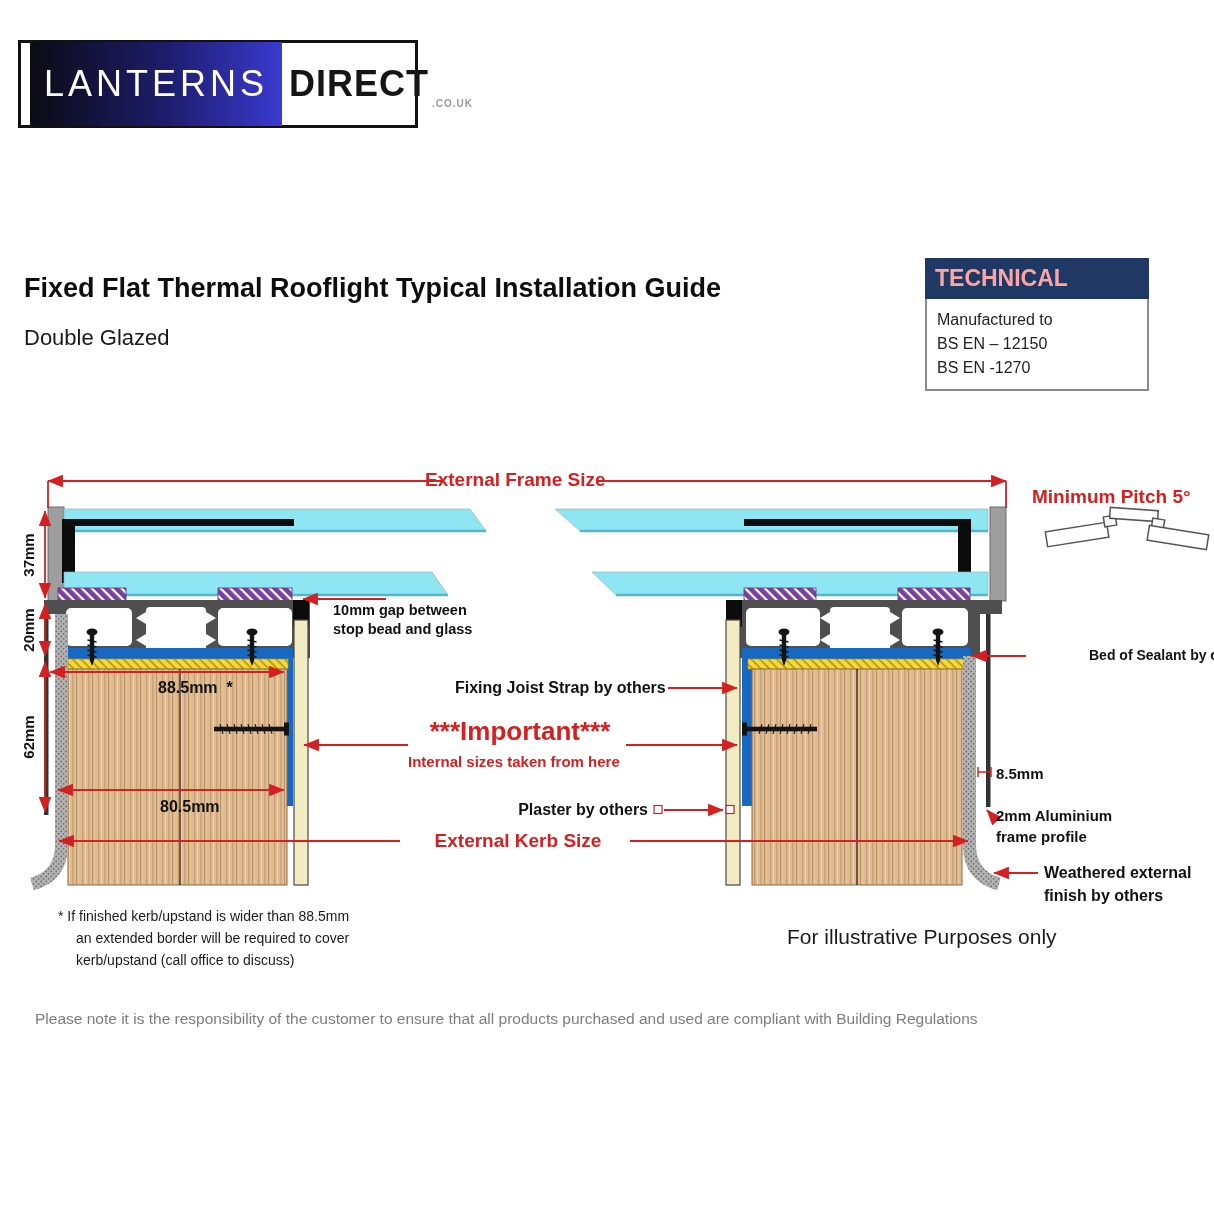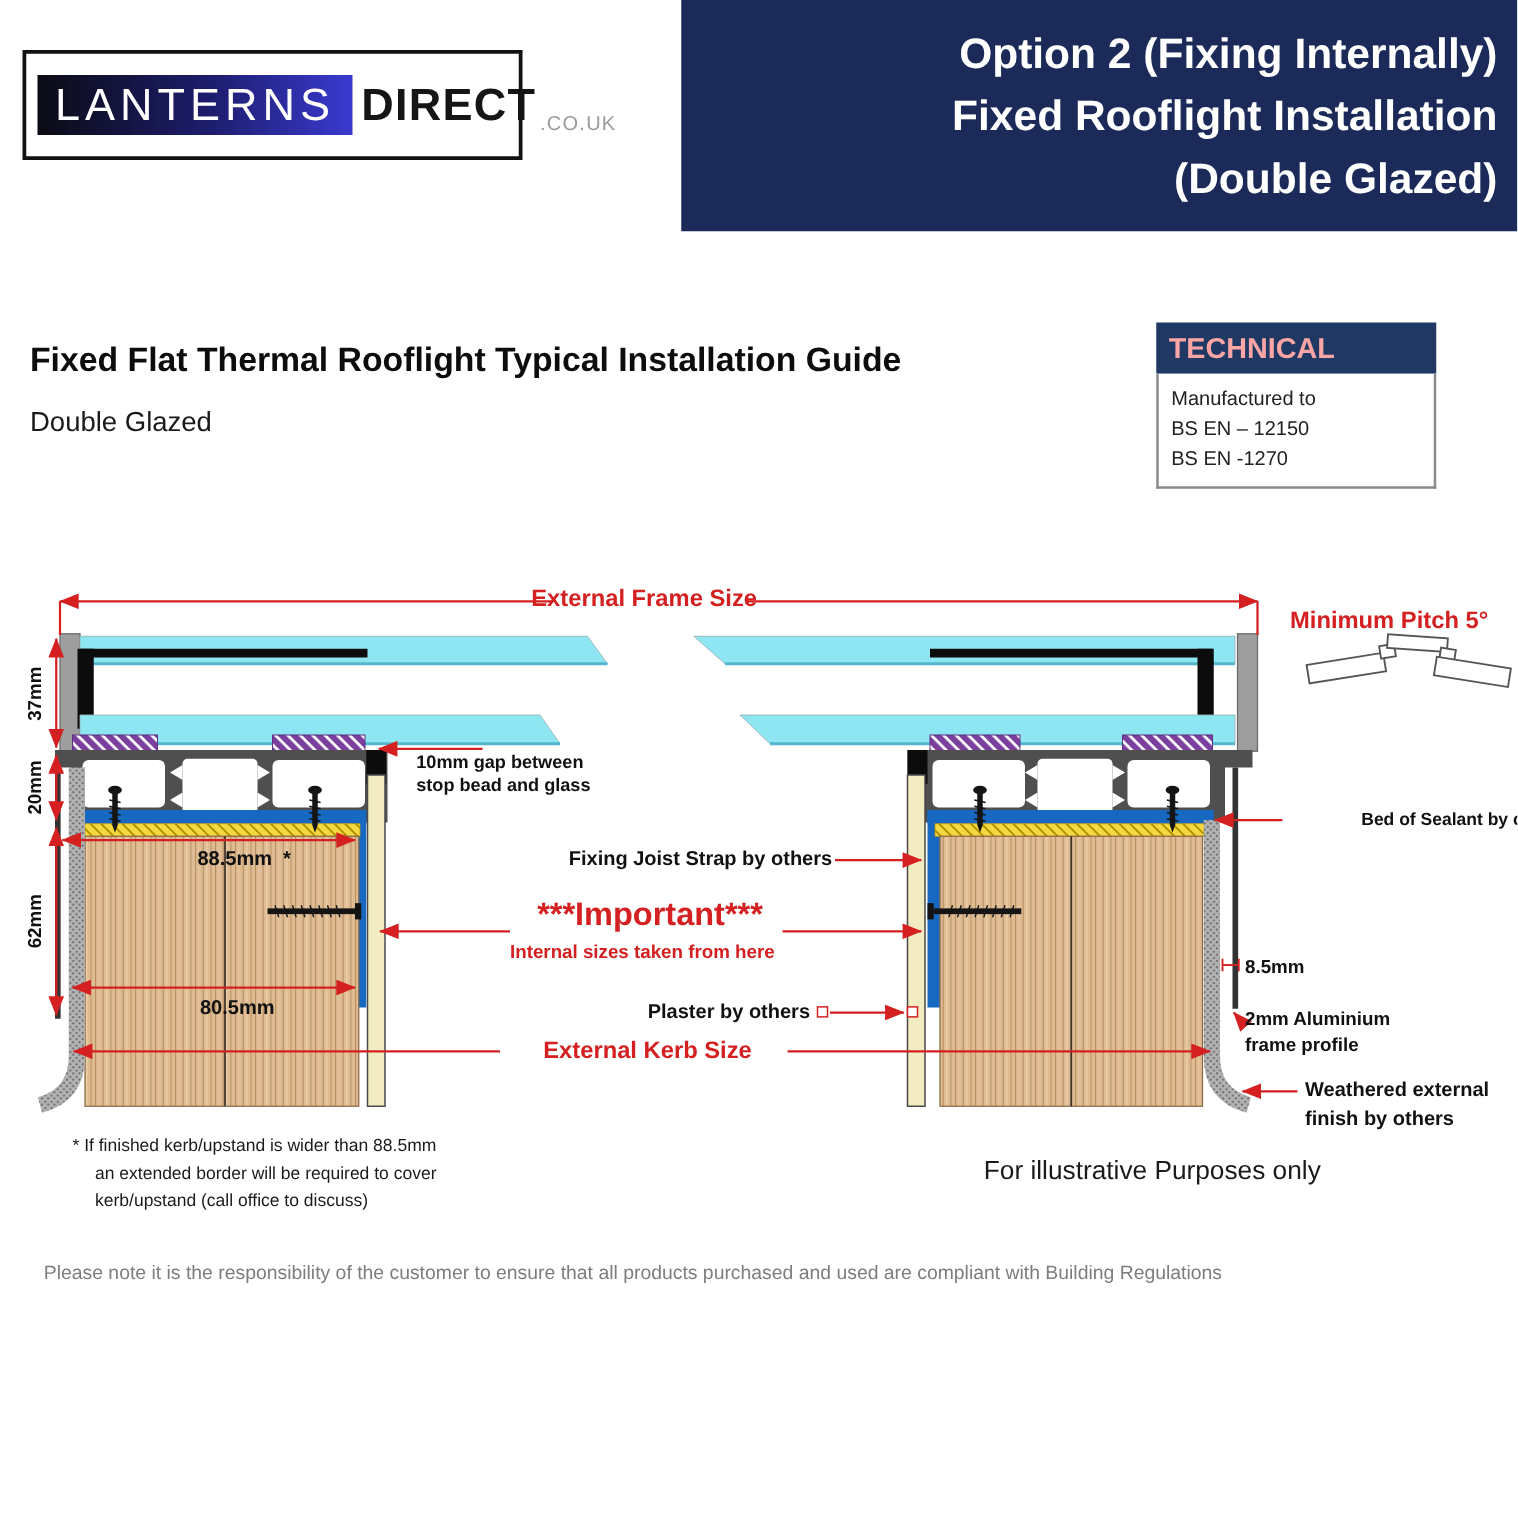--- a/index.html
+++ b/index.html
@@ -1,25 +1,25 @@
 <!DOCTYPE html>
 <html><head>
 <meta charset="utf-8">
 <style>
   html,body{margin:0;padding:0;background:#fff;}
   .page{position:relative;width:1214px;height:1214px;background:#ffffff;overflow:hidden;
         font-family:"Liberation Sans", sans-serif;color:#111;}
   
   .logo-box{position:absolute;left:18px;top:40px;width:400px;height:88px;border:3px solid #111;
             background:#fff;display:flex;align-items:center;padding-left:9px;box-sizing:border-box;}
-  .logo-blue{height:48px;display:flex;align-items:center;padding:0 14px;
+  .logo-blue{height:84px;display:flex;align-items:center;padding:0 14px;
              background:linear-gradient(90deg,#0b0b14 0%,#1d1d6e 55%,#3a3ad0 100%);
              color:#fff;font-size:36px;letter-spacing:4px;font-weight:400;}
   .logo-direct{margin-left:7px;font-size:36px;font-weight:800;letter-spacing:1px;color:#151515;}
-  .logo-tld{align-self:flex-end;margin:0 0 16px 3px;font-size:16px;font-weight:400;color:#999;letter-spacing:1px;}
+  .logo-tld{align-self:flex-end;margin:0 0 16px 3px;font-size:10px;font-weight:700;color:#999;letter-spacing:1px;}
   .banner{position:absolute;left:545px;top:0;width:669px;height:185px;background:#1b2a58;
           display:flex;flex-direction:column;justify-content:center;align-items:flex-end;
           padding-right:16px;box-sizing:border-box;}
   .banner div{color:#fff;font-size:34px;font-weight:600;line-height:50px;white-space:nowrap;}
   .doc-title{position:absolute;left:24px;top:273px;font-size:27px;font-weight:bold;color:#0d0d0d;}
   .doc-subtitle{position:absolute;left:24px;top:325px;font-size:22px;color:#1a1a1a;}
   .tech-box{position:absolute;left:925px;top:258px;width:224px;}
   .tech-head{background:#1f3864;color:#fca5a5;font-size:23px;font-weight:bold;padding:7px 0 7px 10px;}
   .tech-body{border:2px solid #8a8a8a;border-top:none;background:#fff;padding:9px 10px;
              font-size:16px;line-height:24px;color:#222;}
@@ -40,25 +40,20 @@
 <body>
 
 <div class="page">
 
   <div class="logo-box">
     <div class="logo-blue">LANTERNS</div>
     <div class="logo-direct">DIRECT</div>
     <div class="logo-tld">.CO.UK</div>
   </div>
 
-  <div class="banner">
-    <div>Option 2 (Fixing Internally)</div>
-    <div>Fixed Rooflight Installation</div>
-    <div>(Double Glazed)</div>
-  </div>
 
   <div class="doc-title">Fixed Flat Thermal Rooflight Typical Installation Guide</div>
   <div class="doc-subtitle">Double Glazed</div>
 
   <div class="tech-box">
     <div class="tech-head">TECHNICAL</div>
     <div class="tech-body">
       <div>Manufactured to</div>
       <div>BS EN – 12150</div>
       <div>BS EN -1270</div>

